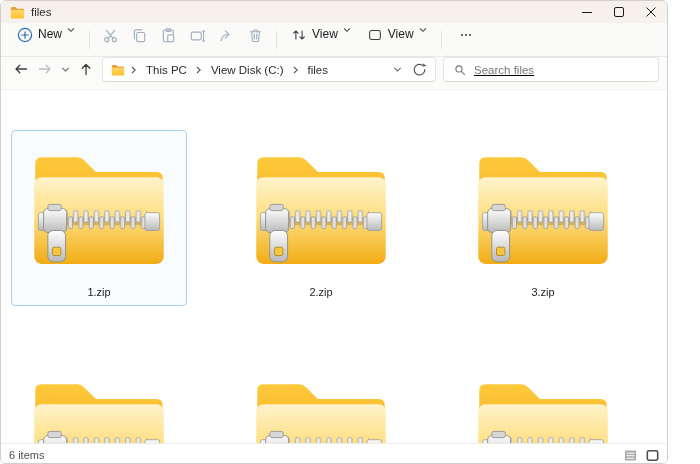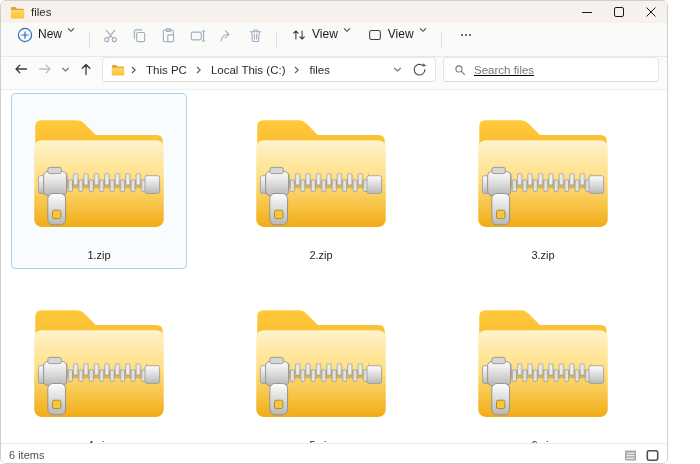--- a/index.html
+++ b/index.html
@@ -26,21 +26,21 @@
   .addressbar { flex:1; height:25px; margin:0 6px 0 4px; border:1px solid #e5e5e3; border-bottom-color:#d9d9d7; border-radius:4px; background:#fff; display:flex; align-items:center; padding:0 8px; gap:3px; }
   .crumb { font-size:11.5px; color:#2b2b2b; padding:1px 3px; border-radius:3px; white-space:nowrap; }
   .crumb-sep { display:flex; align-items:center; padding:0 3px; }
   .address-right { margin-left:auto; display:flex; align-items:center; gap:10px; }
   .searchbox { width:216px; height:25px; border:1px solid #e5e5e3; border-bottom-color:#d9d9d7; border-radius:4px; background:#fff; display:flex; align-items:center; padding:0 9px; gap:7px;text-decoration:underline; }
   .searchbox input { flex:1; border:none; outline:none; background:transparent; font-size:11.5px; color:#333; font-family:inherit; }
   .searchbox input::placeholder { color:#767676; }
 
   
   .content { flex:1 1 auto; background:#fff; overflow:hidden; padding:3px 0 0 10px; display:flex; flex-wrap:wrap; gap:14px 46px; align-content:flex-start; }
-  .cell { width:176px; height:176px; border:1px solid transparent; border-radius:4px; display:flex; flex-direction:column; align-items:center; }
+  .cell { width:176px; height:176px; border:1px solid transparent; border-radius:4px; display:flex; flex-direction:column; align-items:center;margin-top:37px; }
   .cell.selected { border-color:#a6d3f2; background:#f8fcff; }
   .icon-wrap { height:152px; display:flex; align-items:center; justify-content:center; }
   .file-label { margin-top:3px; font-size:11px; color:#1f1f1f; line-height:13px; }
 
   
   .statusbar { height:20px; border-top:1px solid #ececea; background:#fff; display:flex; align-items:center; padding:3px 4px 0 8px; font-size:11px; color:#505050; flex:0 0 auto; }
   .status-right { margin-left:auto; display:flex; align-items:center; }
   .view-toggle { width:22px; height:18px; display:flex; align-items:center; justify-content:center; border-radius:3px; }
 
   svg { display:block; }
@@ -277,21 +277,21 @@
           <svg width="6" height="8" viewBox="0 0 6 8">
             <path d="M1,1 L4.2,4 L1,7" fill="none" stroke="#5a5a5a" stroke-width="1.1"></path>
           </svg>
         </span>
       <span class="crumb">This PC</span>
       <span class="crumb-sep">
           <svg width="6" height="8" viewBox="0 0 6 8">
             <path d="M1,1 L4.2,4 L1,7" fill="none" stroke="#5a5a5a" stroke-width="1.1"></path>
           </svg>
         </span>
-      <span class="crumb">Local This (C:)</span>
+      <span class="crumb">View Disk (C:)</span>
       <span class="crumb-sep">
           <svg width="6" height="8" viewBox="0 0 6 8">
             <path d="M1,1 L4.2,4 L1,7" fill="none" stroke="#5a5a5a" stroke-width="1.1"></path>
           </svg>
         </span>
       <span class="crumb">files</span>
       <div class="address-right">
         <span>
             <svg width="9" height="7" viewBox="0 0 9 7">
               <path d="M1.2,1.8 L4.5,5 L7.8,1.8" fill="none" stroke="#6d6d6d" stroke-width="1.1"></path>

